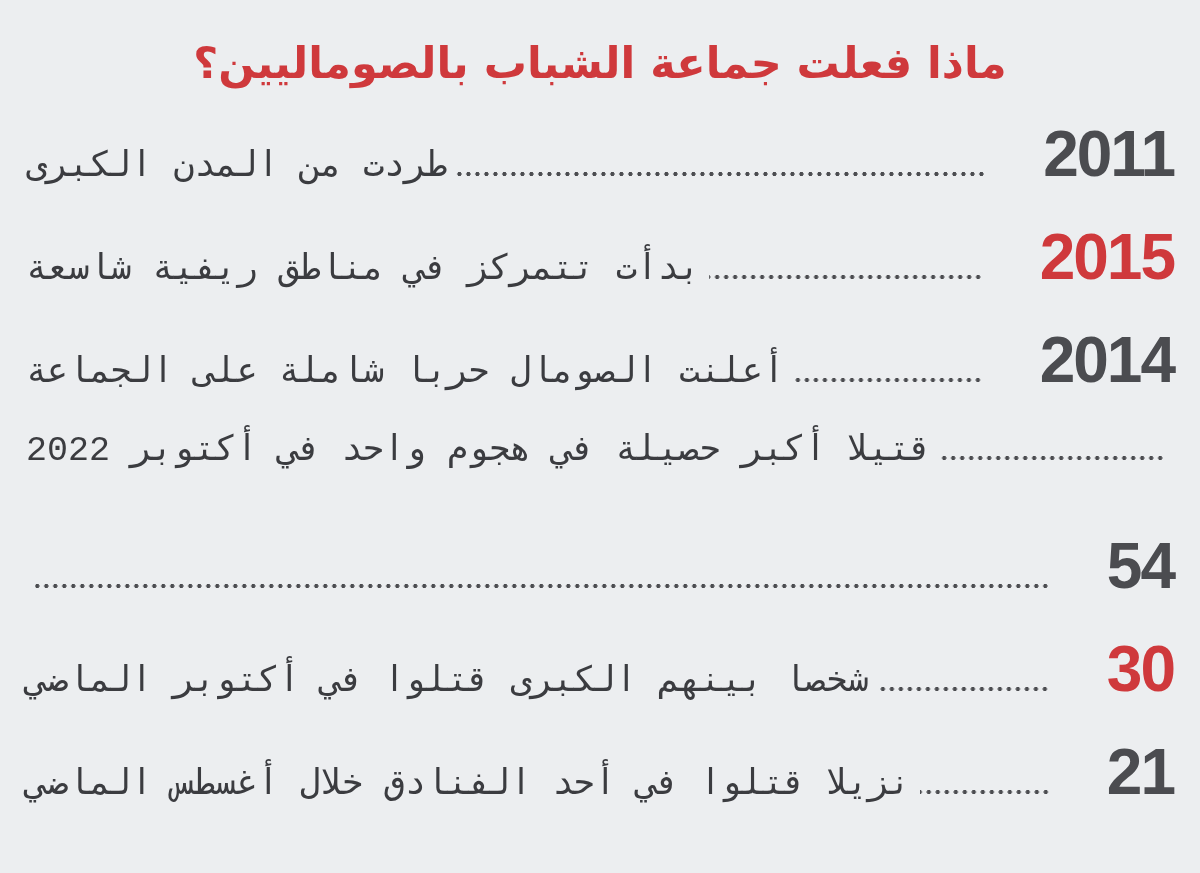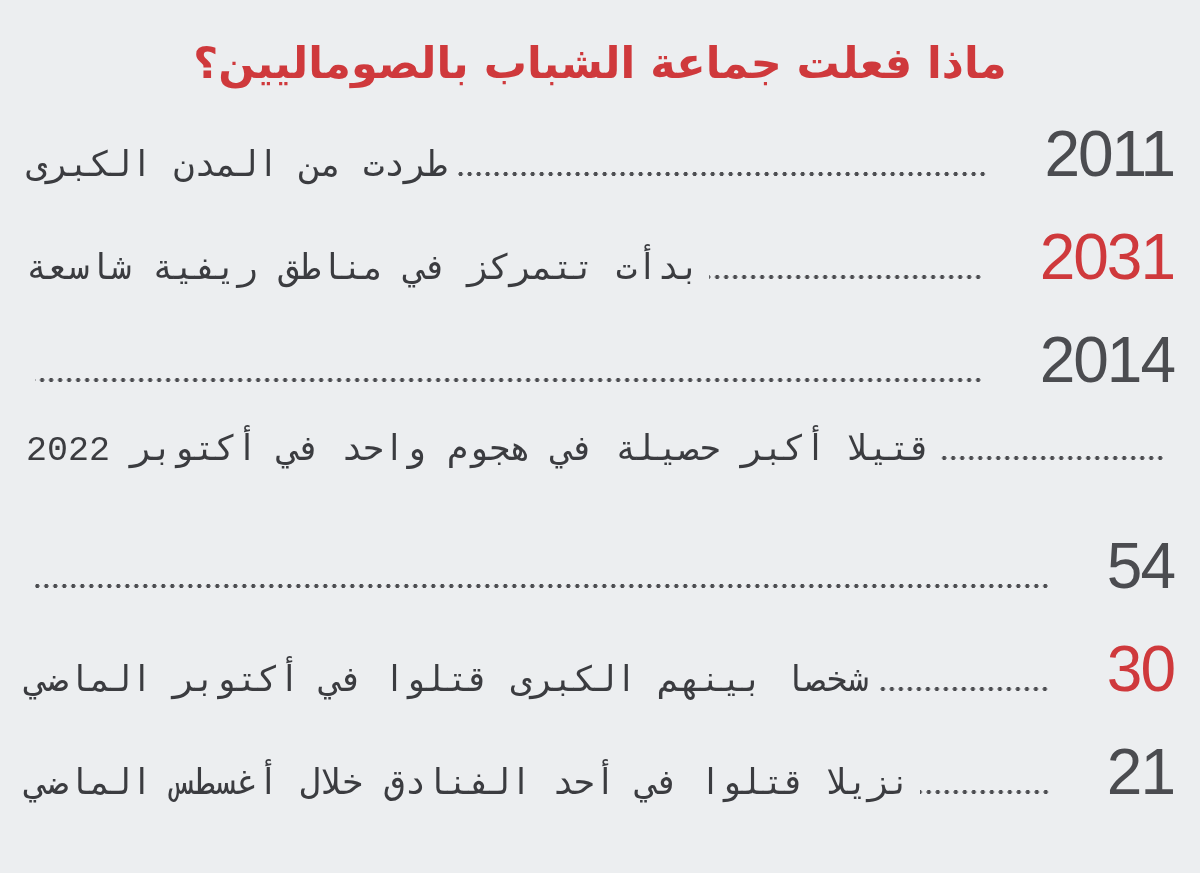--- a/index.html
+++ b/index.html
@@ -29,21 +29,21 @@
     display: flex;
     align-items: baseline;
     height: 103px;
     padding-top: 14px;
     box-sizing: border-box;
   }
   .num {
     flex: 0 0 auto;
     font-family: "Liberation Sans", "DejaVu Sans", sans-serif;
     font-size: 64px;
-    font-weight: 400;
+    font-weight: 700;
     letter-spacing: -2px;
     color: #4b4c50;
     line-height: 1;
     margin-left: 48px;
   }
   .num.red { color: #cf393c; }
   .leader {
     flex: 1 1 auto;
     min-width: 14px;
     height: 4px;
@@ -70,28 +70,29 @@
 
   <div class="rows">
 
     <div class="row">
       <span class="num">2011</span>
       <span class="leader"></span>
       <span class="label">طردت من المدن الكبرى</span>
     </div>
 
     <div class="row">
-      <span class="num red">2031</span>
+      <span class="num red">2015</span>
       <span class="leader"></span>
       <span class="label">بدأت تتمركز في مناطق ريفية شاسعة</span>
     </div>
 
     <div class="row">
       <span class="num">2014</span>
       <span class="leader"></span>
+      <span class="label">أعلنت الصومال حربا شاملة على الجماعة</span>
     </div>
 
     <div class="row">
       <span class="leader"></span>
       <span class="label">قتيلا أكبر حصيلة في هجوم واحد في أكتوبر 2022</span>
     </div>
 
     <div class="row">
       <span class="num">54</span>
       <span class="leader"></span>

